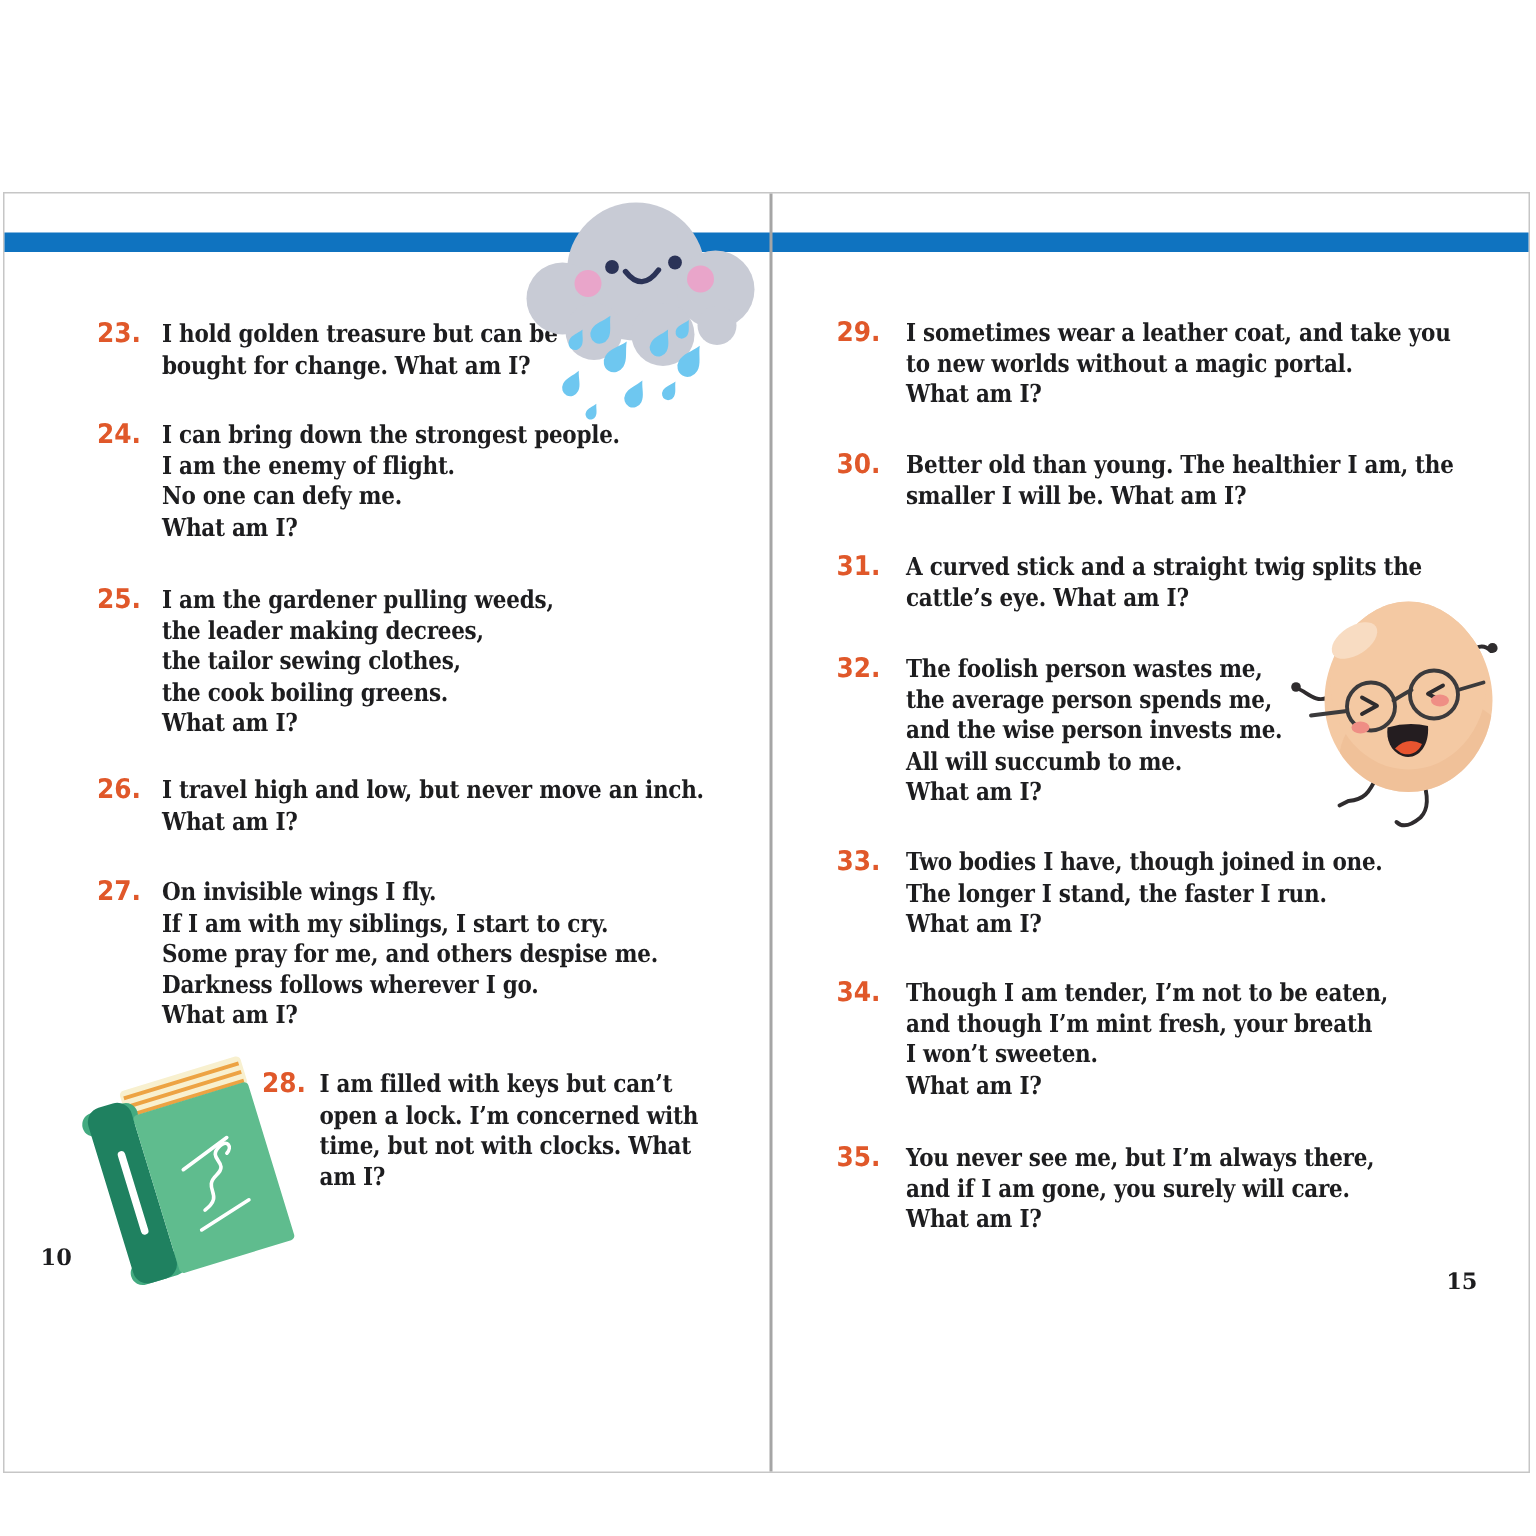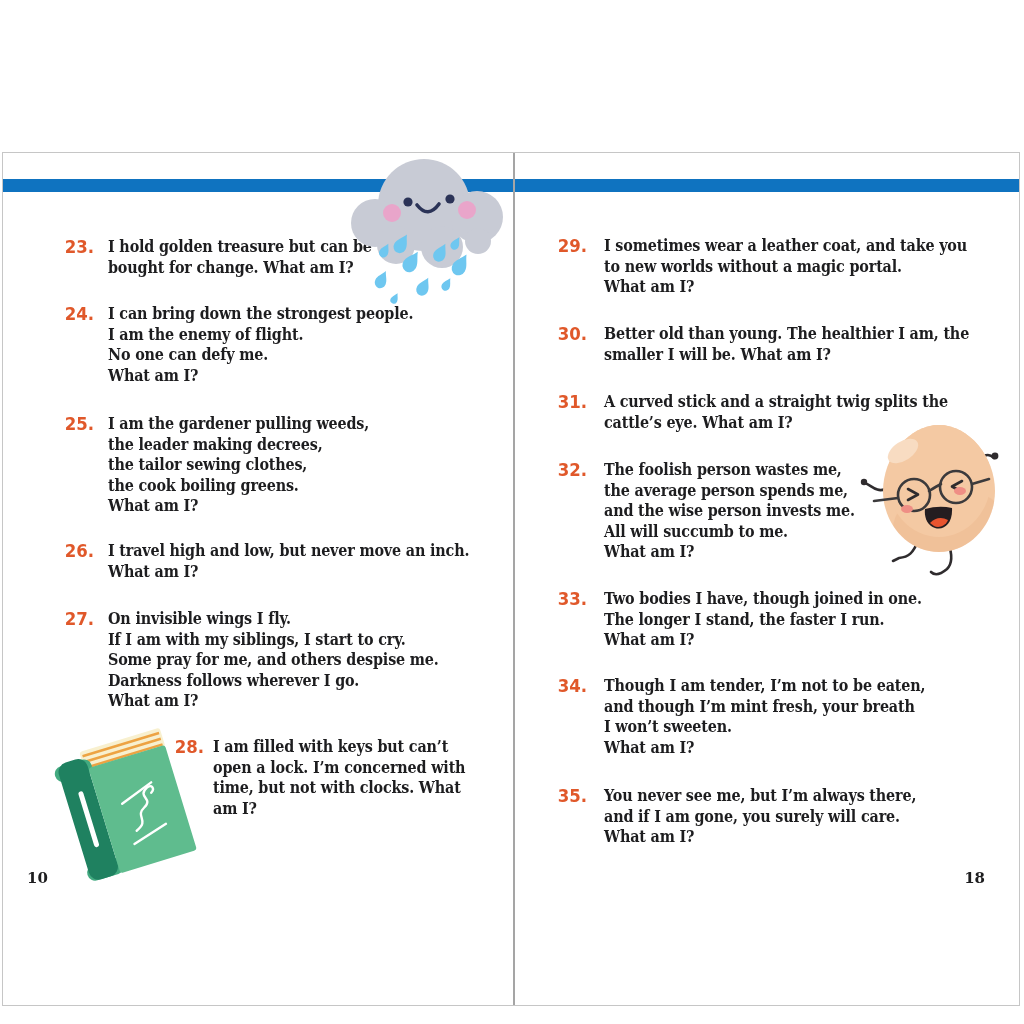--- a/index.html
+++ b/index.html
@@ -1,20 +1,20 @@
 <!DOCTYPE html>
 <html><head>
 <meta charset="utf-8">
 <style>
   * { margin:0; padding:0; box-sizing:border-box; }
   html,body { width:1024px; height:1024px; background:#ffffff; overflow:hidden;
               font-family:"DejaVu Serif", serif; }
 
   .spread { position:absolute; left:2px; top:128px; width:1018px; height:854px;
-            background:#ffffff; border:1px solid #c6c6c6;margin-top:24px; }
+            background:#ffffff; border:1px solid #c6c6c6; }
 
   .accent-bar { position:absolute; left:0; top:26px; width:100%; height:13px;
                 background:#0f73c0; }
 
   .gutter { position:absolute; left:510px; top:0; width:2px; height:100%;
             background:#a5a5a5; }
 
   .page { position:absolute; top:0; height:100%; }
   .page-left  { left:0;     width:511px; }
   .page-right { left:496px; width:506px; }
@@ -24,21 +24,21 @@
                  font-family:"DejaVu Sans", sans-serif; font-weight:bold;
                  font-size:18px; line-height:20.5px; color:#e0582a;
                  transform:scaleX(0.92); transform-origin:right top; }
   .page-right .riddle .num { left:38px; }
   .riddle .txt { position:absolute; top:0; left:105px; white-space:pre;
                  font-weight:bold; font-size:16.5px; line-height:20.5px;
                  letter-spacing:-0.2px; color:#1d1d1f;
                  transform:scaleX(0.87); transform-origin:left top; }
 
   .folio { position:absolute; font-weight:bold; font-size:15px; color:#1d1d1f; }
-  .folio-left  { left:24px;  top:716px;text-align:right; }
+  .folio-left  { left:24px;  top:700px;text-align:right; }
   .folio-right { right:20px; top:716px; text-align:right; }
 
   .illus { position:absolute; }
   #cloud-illus { left:347px; top:0px;   width:154px; height:160px; }
   #book-illus  { left:44px;  top:572px; width:152px; height:166px; }
   #egg-illus   { left:856px; top:268px; width:145px; height:170px; }
 </style>
 </head>
 <body>
 
@@ -127,21 +127,21 @@
 and though I’m mint fresh, your breath
 I won’t sweeten.
 What am I?</div>
     </div>
     <div class="riddle" style="top:633px">
       <span class="num">35.</span>
       <div class="txt">You never see me, but I’m always there,
 and if I am gone, you surely will care.
 What am I?</div>
     </div>
-    <div class="folio folio-right">18</div>
+    <div class="folio folio-right">15</div>
   </div>
 
   <svg id="cloud-illus" class="illus" viewBox="0 0 154 160">
     <g fill="#c8cbd5">
       <circle cx="74" cy="52" r="46"></circle>
       <circle cx="25" cy="70" r="24"></circle>
       <circle cx="127" cy="64" r="26"></circle>
       <circle cx="46" cy="92" r="19"></circle>
       <circle cx="92" cy="94" r="21"></circle>
       <circle cx="128" cy="88" r="13"></circle>

